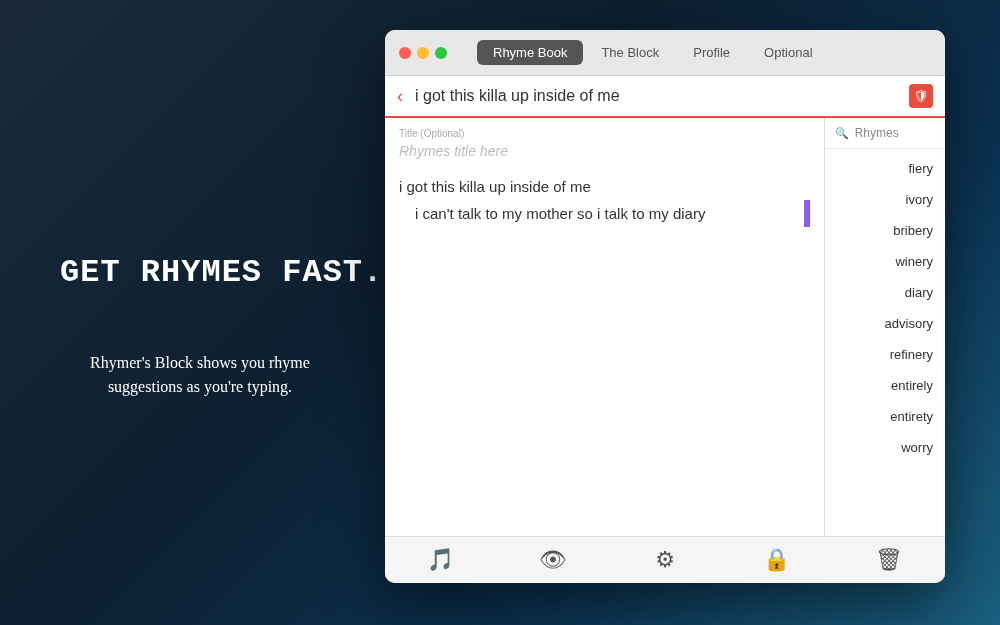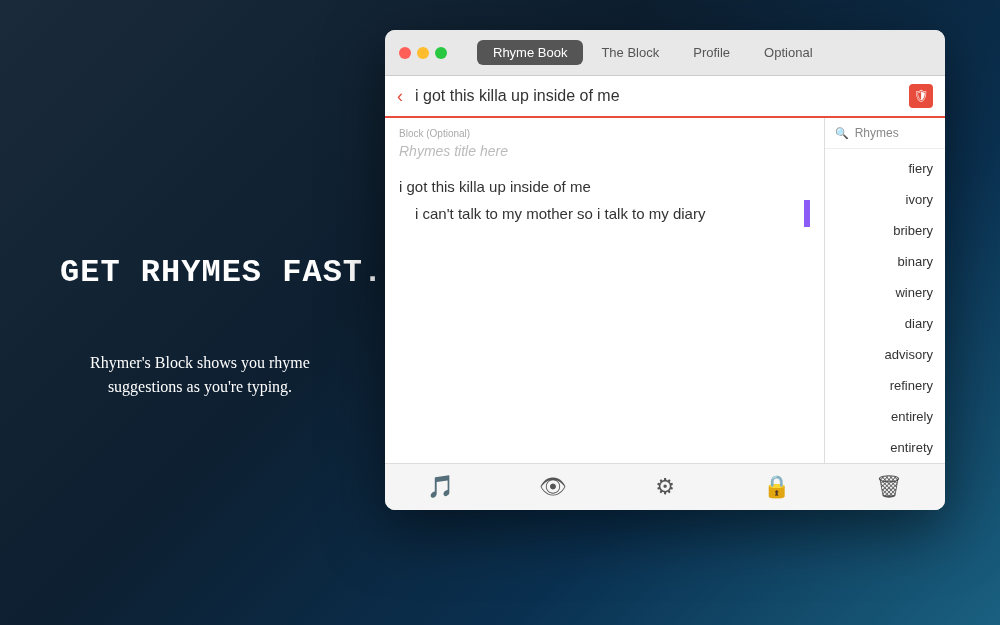--- a/index.html
+++ b/index.html
@@ -38,21 +38,21 @@
       max-width: 280px;
       font-family: Liberation Serif, serif;
     }
 
     
     .window {
       position: absolute;
       left: 385px;
       top: 30px;
       width: 560px;
-      height: 480px;
+      height: 553px;
       background: #f0f0f0;
       border-radius: 10px;
       box-shadow: 0 20px 60px rgba(0,0,0,0.5);
       display: flex;
       flex-direction: column;
       overflow: hidden;
     }
 
     
     .titlebar {
@@ -270,36 +270,35 @@
 
   <div class="search-bar">
     <div class="back-arrow">‹</div>
     <div class="search-text">i got this killa up inside of me</div>
     <div class="shield-icon">🛡</div>
   </div>
 
   <div class="content-area">
 
     <div class="editor-panel">
-      <div class="title-label">Block (Optional)</div>
+      <div class="title-label">Title (Optional)</div>
       <div class="title-input">Rhymes title here</div>
       <div class="lyric-line">i got this killa up inside of me</div>
       <div class="lyric-line active">i can't talk to my mother so i talk to my diary</div>
     </div>
 
     <div class="rhymes-panel">
       <div class="rhymes-header">
         <span class="search-icon-small">🔍</span>
         <span class="rhymes-title">Rhymes</span>
       </div>
       <div class="rhymes-list" id="rhymes-list">
       <div class="rhyme-item">fiery</div>
           <div class="rhyme-item">ivory</div>
           <div class="rhyme-item">bribery</div>
-          <div class="rhyme-item">binary</div>
           <div class="rhyme-item">winery</div>
           <div class="rhyme-item">diary</div>
           <div class="rhyme-item">advisory</div>
           <div class="rhyme-item">refinery</div>
           <div class="rhyme-item">entirely</div>
           <div class="rhyme-item">entirety</div>
           <div class="rhyme-item">worry</div>
         </div>
     </div>
 

